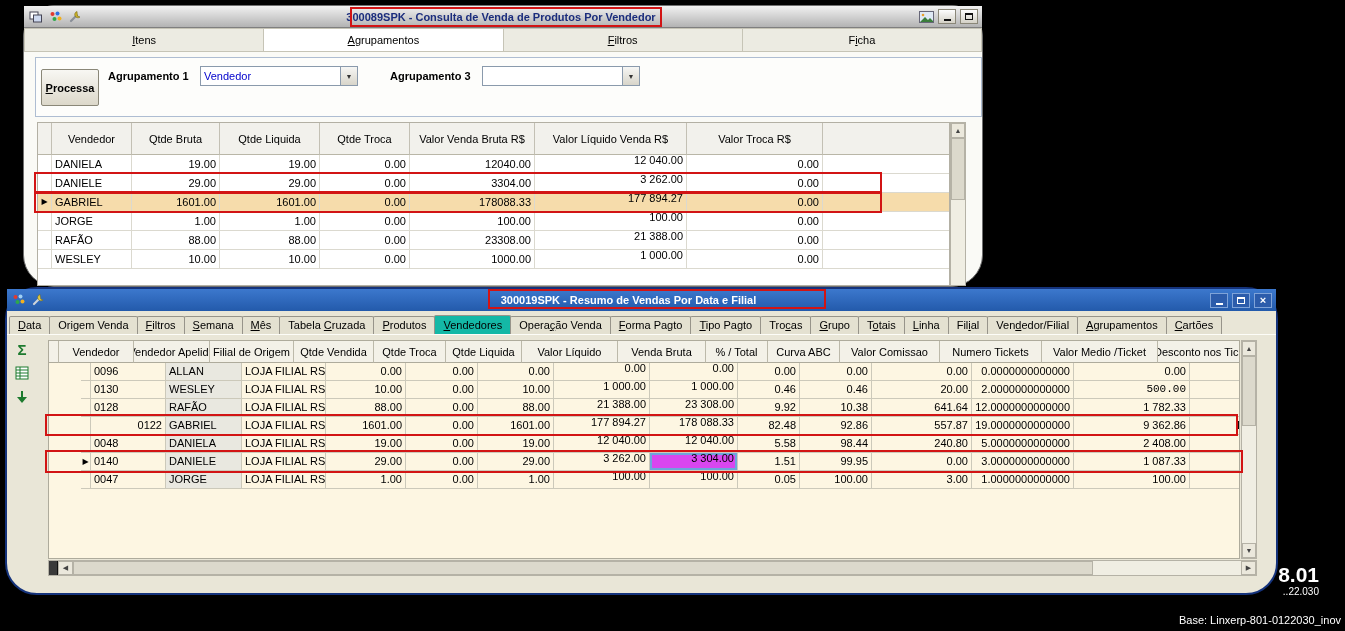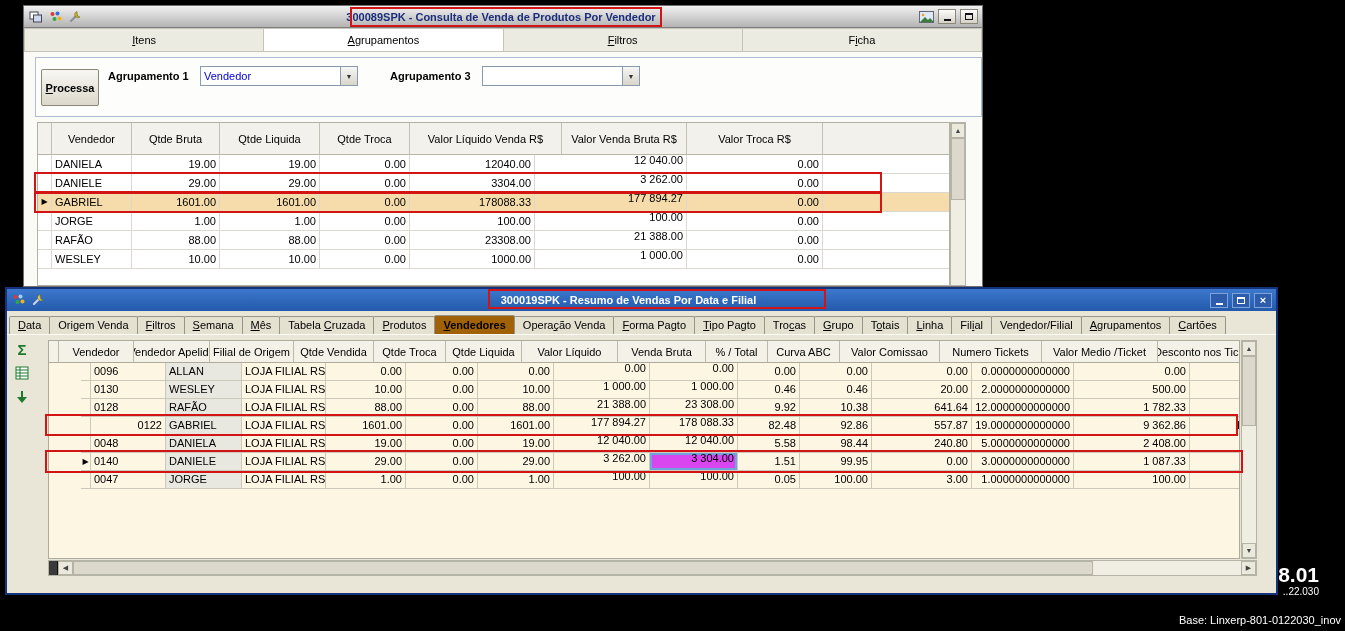--- a/index.html
+++ b/index.html
@@ -1,19 +1,19 @@
 <!DOCTYPE html>
 <html><head>
 <meta charset="utf-8">
 <style>
   *{margin:0;padding:0;box-sizing:border-box;}
   html,body{width:1345px;height:631px;background:#000;overflow:hidden;position:relative;
     font-family:"Liberation Sans","DejaVu Sans",sans-serif;font-size:11px;color:#000;}
   u{text-decoration:underline;}
-  .window{position:absolute;}
+  .window{position:absolute;border-radius:32px;}
 
   
   #top-window{left:23px;top:5px;width:960px;height:282px;background:#fafaf6;
     border:1px solid #6f6f6f;z-index:1;}
   .titlebar{height:22px;display:flex;align-items:center;padding:0 4px;gap:4px;}
   #top-window .titlebar{background:linear-gradient(#f1f1f1,#b3b3b3);border-bottom:1px solid #7f7f7f;}
   .tb-title{flex:1;text-align:center;font-weight:bold;white-space:nowrap;overflow:hidden;}
   #top-window .tb-title{color:#1b2d7d;}
   .ico{width:16px;height:14px;display:inline-flex;align-items:center;justify-content:center;}
   .winbtn{width:18px;height:15px;display:inline-flex;align-items:center;justify-content:center;
@@ -87,21 +87,21 @@
 
   
   #bottom-window{left:5px;top:287px;width:1273px;height:308px;background:#e9e6d7;
     border:2px solid #15337c;z-index:3;}
   #bottom-window .titlebar{background:linear-gradient(#3c78cd,#235aab);}
   #bottom-window .tb-title{color:#fff;}
   #bottom-tabs{position:absolute;left:0;top:22px;right:0;height:24px;display:flex;
     align-items:flex-end;background:#e9e6d7;padding:2px 2px 0 2px;border-bottom:1px solid #fdfdf8;}
   #bottom-tabs .tab{padding:2px 8px 3px 8px;white-space:nowrap;background:#e4e1d1;
     border:1px solid #97948a;border-bottom:none;border-radius:2px 2px 0 0;margin-right:-1px;cursor:default;}
-  #bottom-tabs .tab.active{background:#a16207;font-weight:bold;position:relative;z-index:1;padding-top:3px;}
+  #bottom-tabs .tab.active{background:#14b8a6;font-weight:normal;position:relative;z-index:1;padding-top:3px;}
   .side-icons{position:absolute;left:3px;top:52px;width:24px;display:flex;flex-direction:column;
     gap:8px;align-items:center;}
   .sico{width:16px;height:16px;display:flex;align-items:center;justify-content:center;}
   .sico.sigma{color:#1d7a2e;font-weight:bold;font-size:15px;}
   .bw-vscroll{position:absolute;left:1234px;top:51px;width:16px;height:219px;}
   .bw-hscroll{position:absolute;left:41px;top:271px;width:1209px;height:16px;}
 
   
   .annotation{position:absolute;border:2px solid #d21414;z-index:20;pointer-events:none;}
   #ann-top-title{left:350px;top:7px;width:312px;height:20px;}
@@ -181,22 +181,22 @@
     </div>
   </div>
 
   <div id="top-grid" class="grid tgrid">
     <div class="g-head">
         <div class="hcell ind" style="width: 14px;"></div>
         <div class="hcell" style="width: 80px;">Vendedor</div>
         <div class="hcell" style="width: 88px;">Qtde Bruta</div>
         <div class="hcell" style="width: 100px;">Qtde Liquida</div>
         <div class="hcell" style="width: 90px;">Qtde Troca</div>
+        <div class="hcell" style="width: 125px;">Valor Venda Bruta R$</div>
         <div class="hcell" style="width: 152px;">Valor Líquido Venda R$</div>
-        <div class="hcell" style="width: 125px;">Valor Venda Bruta R$</div>
         <div class="hcell" style="width: 136px;">Valor Troca R$</div>
         <div class="hcell" style="width: 128px;"></div>
       </div>
     <div class="g-body">
         <div class="grow">
           <div class="cell ind" style="width: 14px;"></div>
           <div class="cell" style="width: 80px; text-align: left;">DANIELA</div>
           <div class="cell" style="width: 88px; text-align: right;">19.00</div>
           <div class="cell" style="width: 100px; text-align: right;">19.00</div>
           <div class="cell" style="width: 90px; text-align: right;">0.00</div>
@@ -378,21 +378,21 @@
           <div class="cell" style="width: 84px; text-align: left;">LOJA FILIAL RS</div>
           <div class="cell" style="width: 80px; text-align: right;">10.00</div>
           <div class="cell" style="width: 72px; text-align: right;">0.00</div>
           <div class="cell" style="width: 76px; text-align: right;">10.00</div>
           <div class="cell raised" style="width: 96px; text-align: right;">1 000.00</div>
           <div class="cell raised" style="width: 88px; text-align: right;">1 000.00</div>
           <div class="cell" style="width: 62px; text-align: right;">0.46</div>
           <div class="cell" style="width: 72px; text-align: right;">0.46</div>
           <div class="cell" style="width: 100px; text-align: right;">20.00</div>
           <div class="cell" style="width: 102px; text-align: right;">2.0000000000000</div>
-          <div class="cell" style="width: 116px; text-align: right;">500.00</div>
+          <div class="cell" style="width: 116px; text-align: right; font-family: Liberation Mono, monospace;">500.00</div>
           <div class="cell" style="width: 83px; text-align: right;">0.00</div>
         </div>
         <div class="grow">
           <div class="cell ind" style="width: 10px;"></div>
           <div class="cell" style="width: 75px; text-align: left;">0128</div>
           <div class="cell shaded" style="width: 76px; text-align: left;">RAFÃO</div>
           <div class="cell" style="width: 84px; text-align: left;">LOJA FILIAL RS</div>
           <div class="cell" style="width: 80px; text-align: right;">88.00</div>
           <div class="cell" style="width: 72px; text-align: right;">0.00</div>
           <div class="cell" style="width: 76px; text-align: right;">88.00</div>

